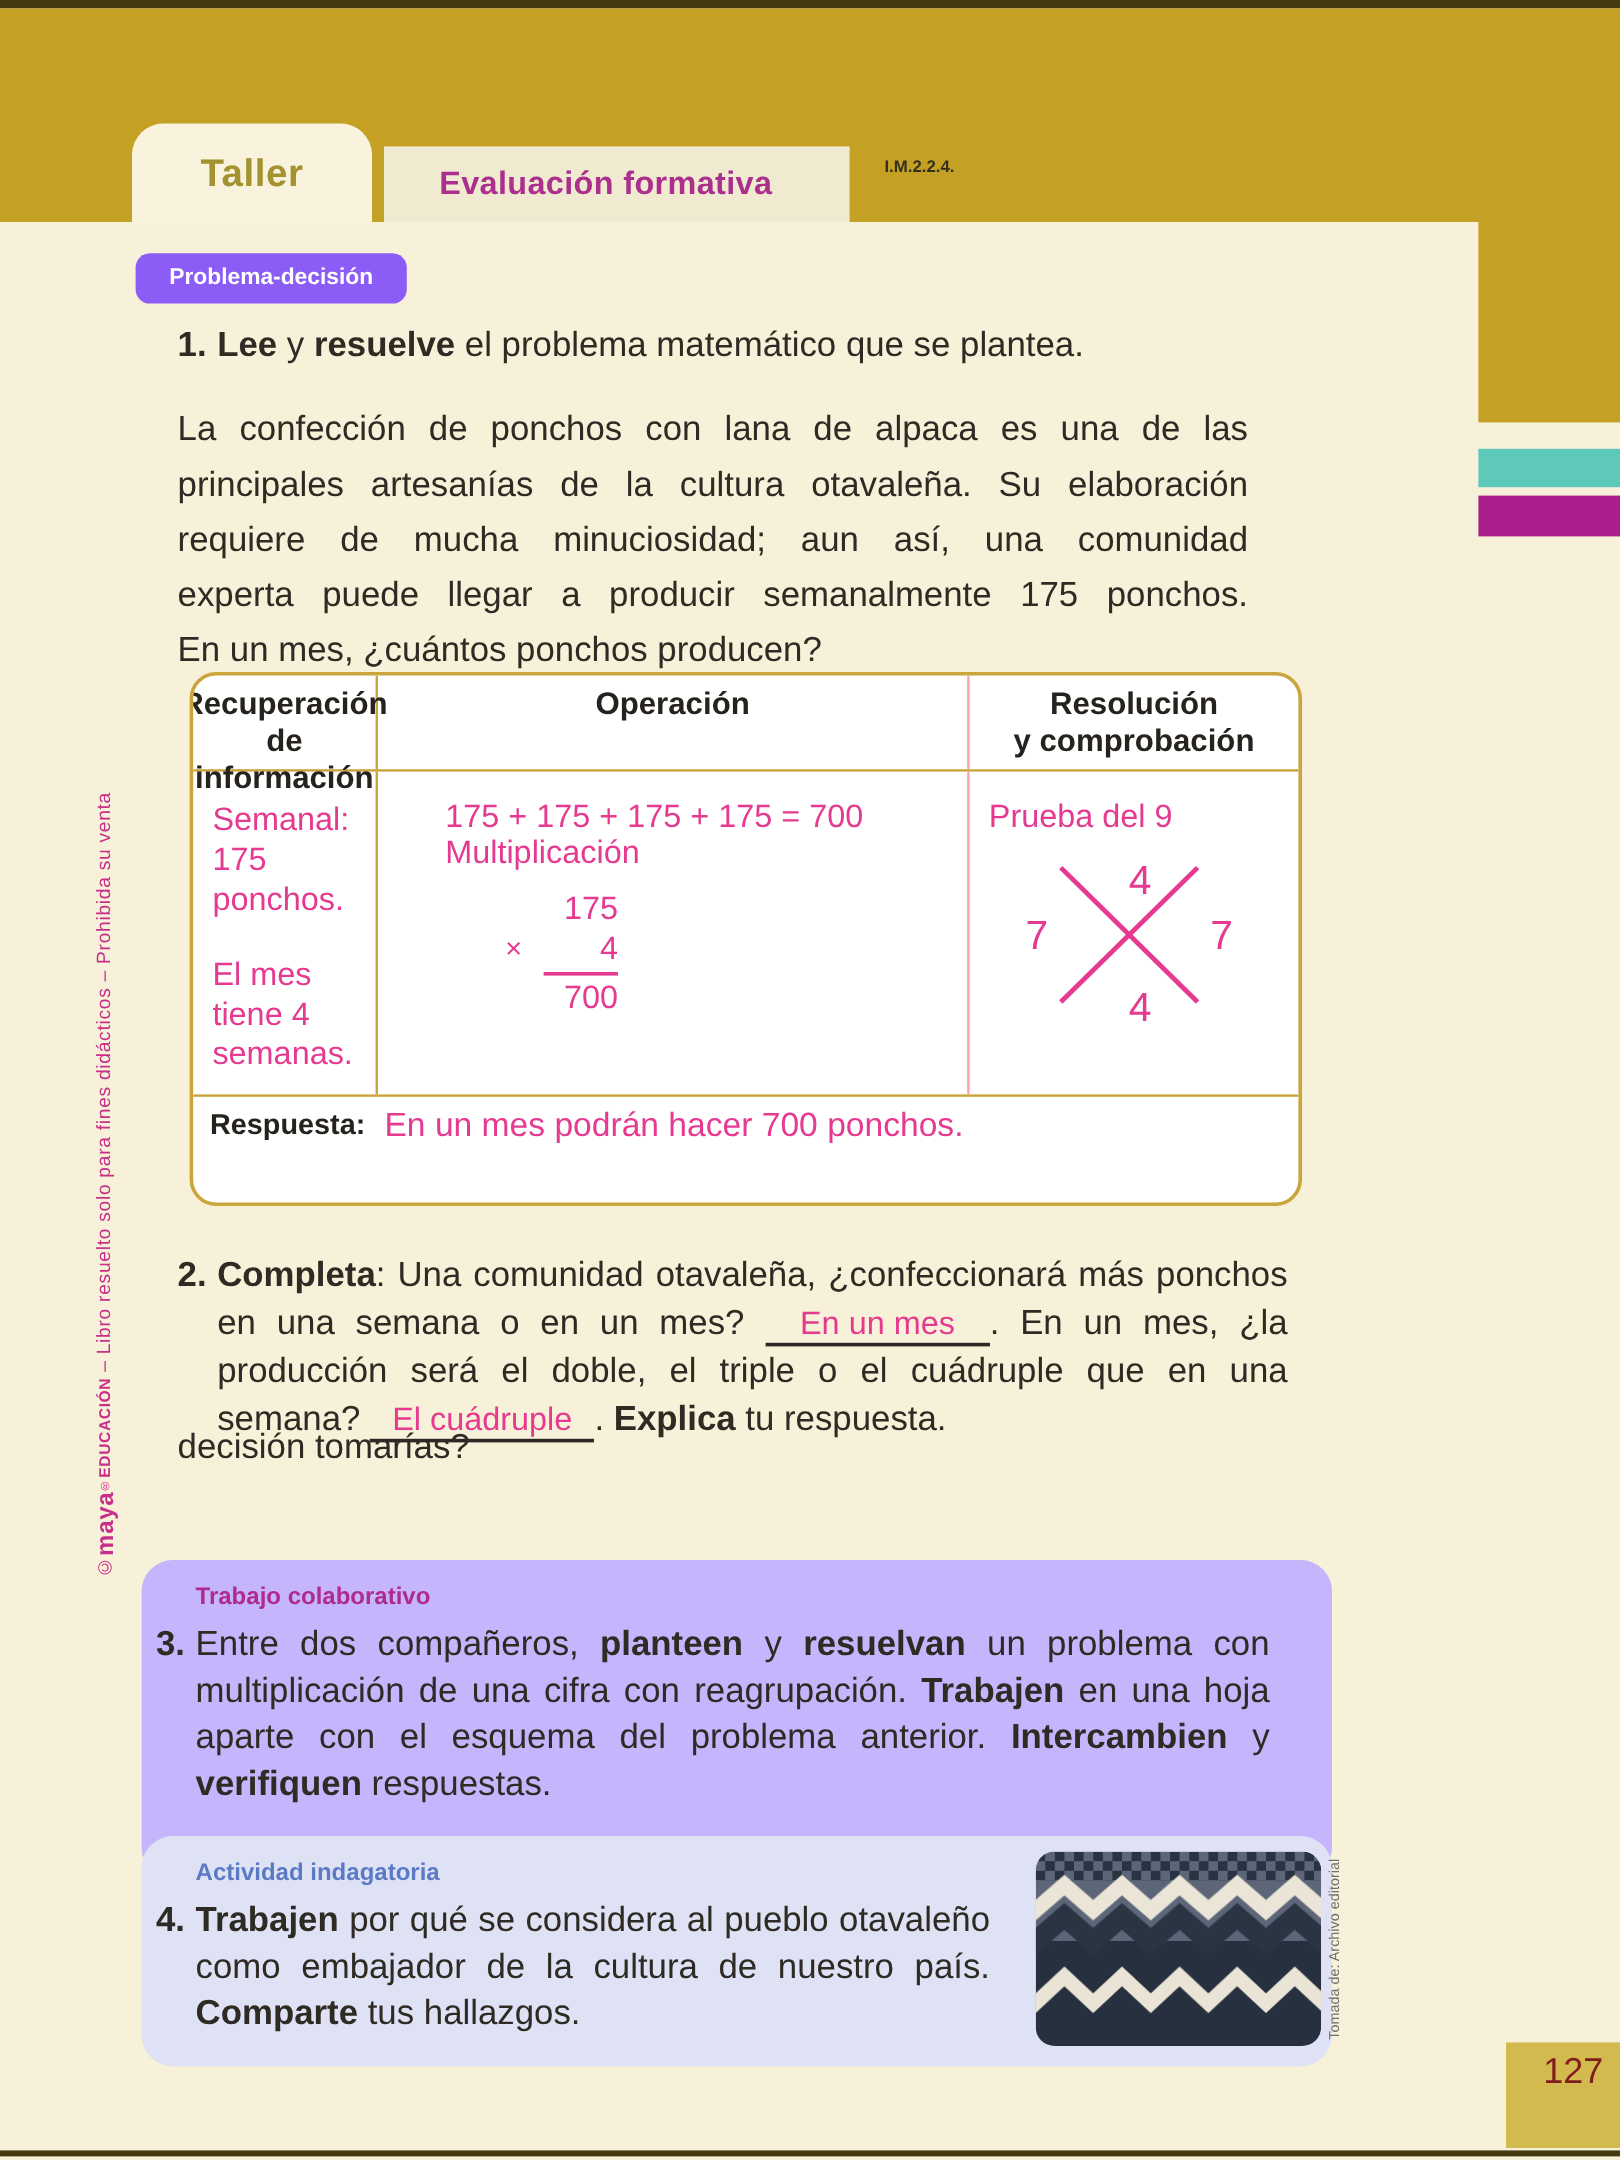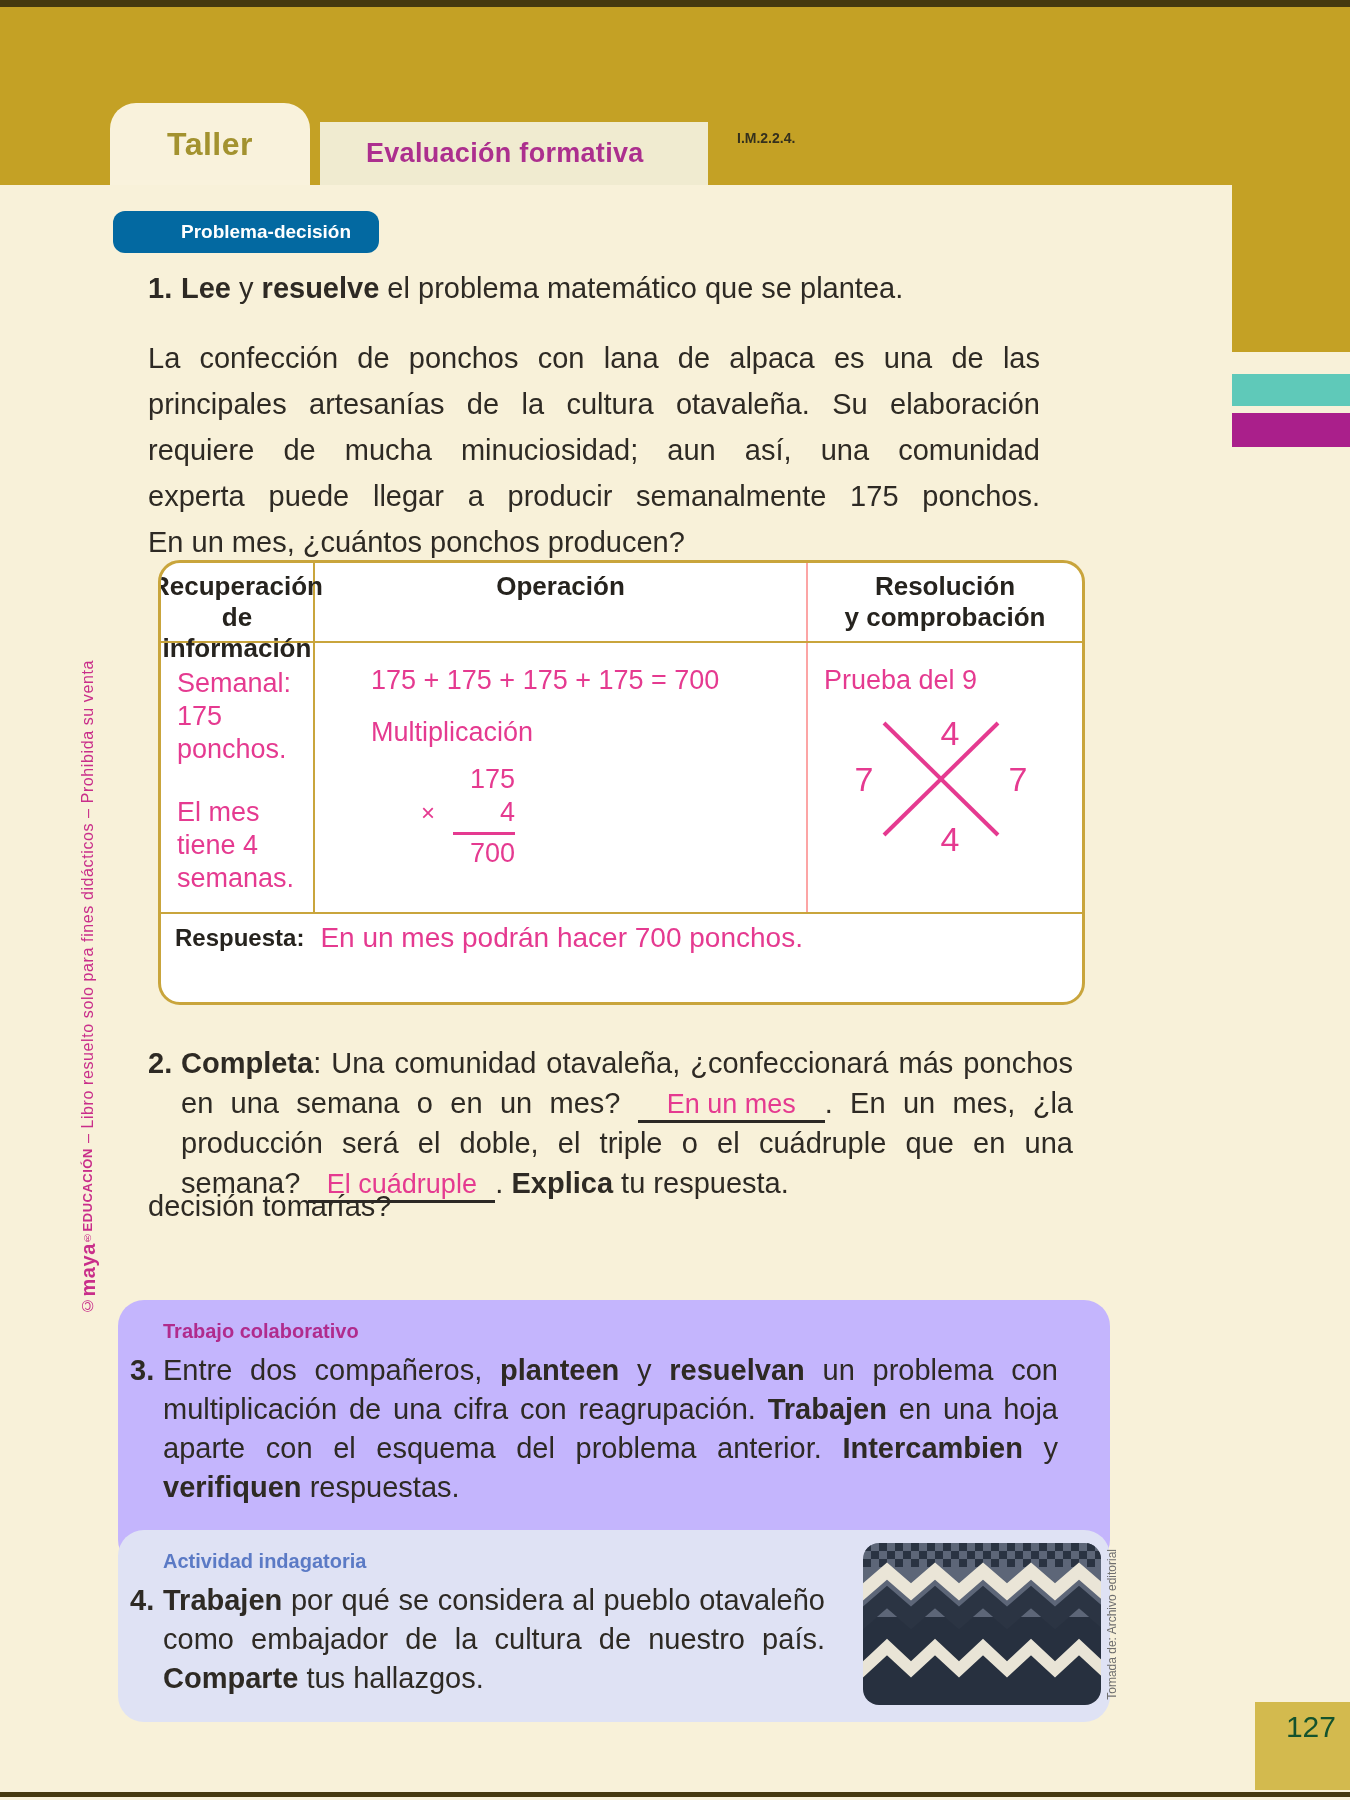--- a/index.html
+++ b/index.html
@@ -26,22 +26,22 @@
   .tab-label{font-size:32px;font-weight:bold;color:#a3922f;letter-spacing:.5px;}
   .band{
     position:absolute;left:320px;top:122px;width:388px;height:63px;
     background:#f0ebd0;display:flex;align-items:center;padding-left:46px;box-sizing:border-box;
   }
   .band-label{font-size:27px;font-weight:bold;color:#ac2f8e;letter-spacing:.3px;}
   .curr-code{position:absolute;left:737px;top:130px;font-size:14px;font-weight:bold;color:#34301d;}
   
   .badge{
     position:absolute;left:113px;top:211px;width:226px;height:42px;
-    background:#0369a1;border-radius:12px;
-    display:flex;align-items:center;justify-content:center;padding-left:40px;
+    background:#8b5cf6;border-radius:12px;
+    display:flex;align-items:center;justify-content:center;
   }
   .badge-label{color:#ffffff;font-weight:bold;font-size:19px;}
   
   .item{position:absolute;font-size:29px;line-height:40px;}
   .item .body-text{display:block;}
   .hang{padding-left:33px;position:relative;}
   .num{position:absolute;left:0;top:0;font-weight:bold;}
   b{font-weight:bold;}
   .jpara{position:absolute;font-size:29px;}
   .jline{text-align:justify;text-align-last:justify;line-height:46px;white-space:nowrap;}
@@ -66,21 +66,21 @@
   .c2{width:493px;border-right:2px solid #fca5a5;}
   .c3{flex:1;}
   .thead .tcell{
     display:flex;flex-direction:column;align-items:center;justify-content:flex-start;
     padding-top:8px;font-weight:bold;font-size:26px;line-height:31px;text-align:center;color:#26231e;
   }
   .pink{color:#e53a90;}
   .cell-recovery{padding:24px 6px 0 16px;font-size:27px;line-height:33px;}
   .cell-operation{padding:22px 0 0 56px;font-size:27px;}
   .op-sum{line-height:30px;}
-  .op-label{margin-top:22px;line-height:30px;}
+  .op-label{line-height:30px;}
   .mult{margin:16px 6px 0 82px;width:62px;text-align:right;font-size:27px;line-height:33px;position:relative;}
   .mult .sign{position:absolute;left:-32px;top:33px;font-size:24px;}
   .mult .mline{border-top:3px solid #e53a90;width:62px;margin:3px 0 2px auto;}
   .cell-check{padding:22px 0 0 16px;font-size:27px;}
   .check-title{line-height:30px;}
   .xdiag{margin:6px 0 0 22px;display:block;}
   .tanswer{
     height:48px;border-top:2px solid #c9a53c;display:flex;align-items:center;padding-left:14px;
   }
   .ans-label{font-weight:bold;font-size:24px;color:#26231e;}
@@ -119,21 +119,21 @@
     color:#c92e8a;font-size:16px;letter-spacing:.6px;white-space:nowrap;
   }
   .side-text .brand{font-weight:bold;font-size:20px;}
   .side-text .reg{font-size:10px;}
   .side-text .brand2{font-size:13px;font-weight:bold;letter-spacing:.5px;}
   
   .pagenum{
     position:absolute;left:1255px;top:1702px;width:95px;height:88px;background:#d3ba4e;
     box-sizing:border-box;padding:8px 14px 0 0;text-align:right;
   }
-  .pagenum span{color:#14532d;font-size:30px;}
+  .pagenum span{color:#7f1d1d;font-size:30px;}
 </style>
 </head>
 <body>
 
 <div class="page">
 
   <div class="edge-top"></div>
   <div class="edge-bottom"></div>
 
   <div class="gold-band"></div>

